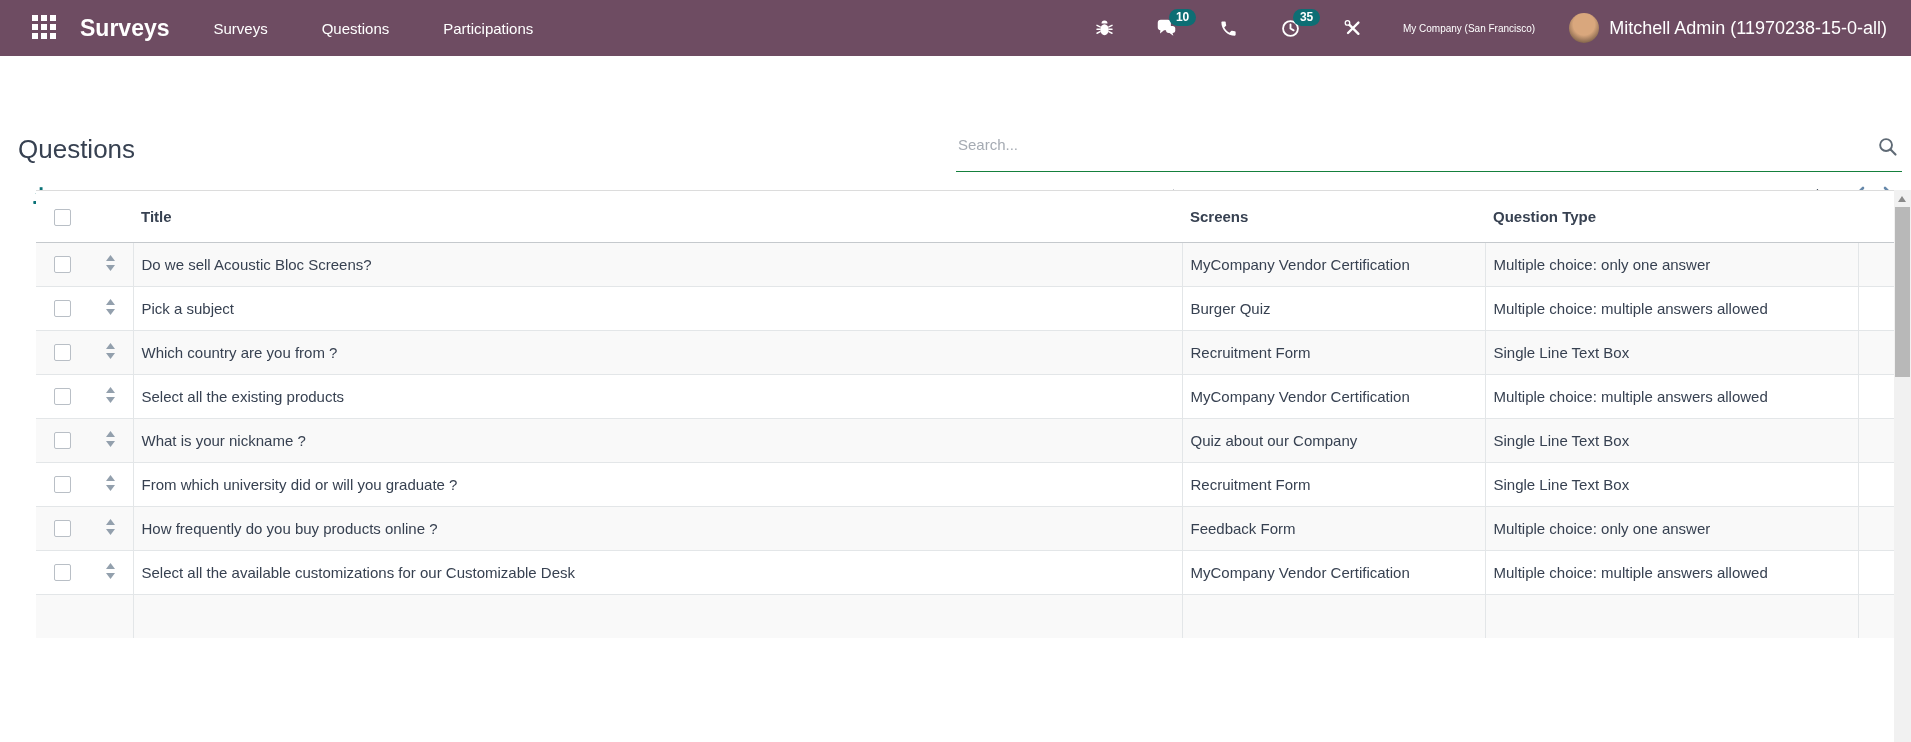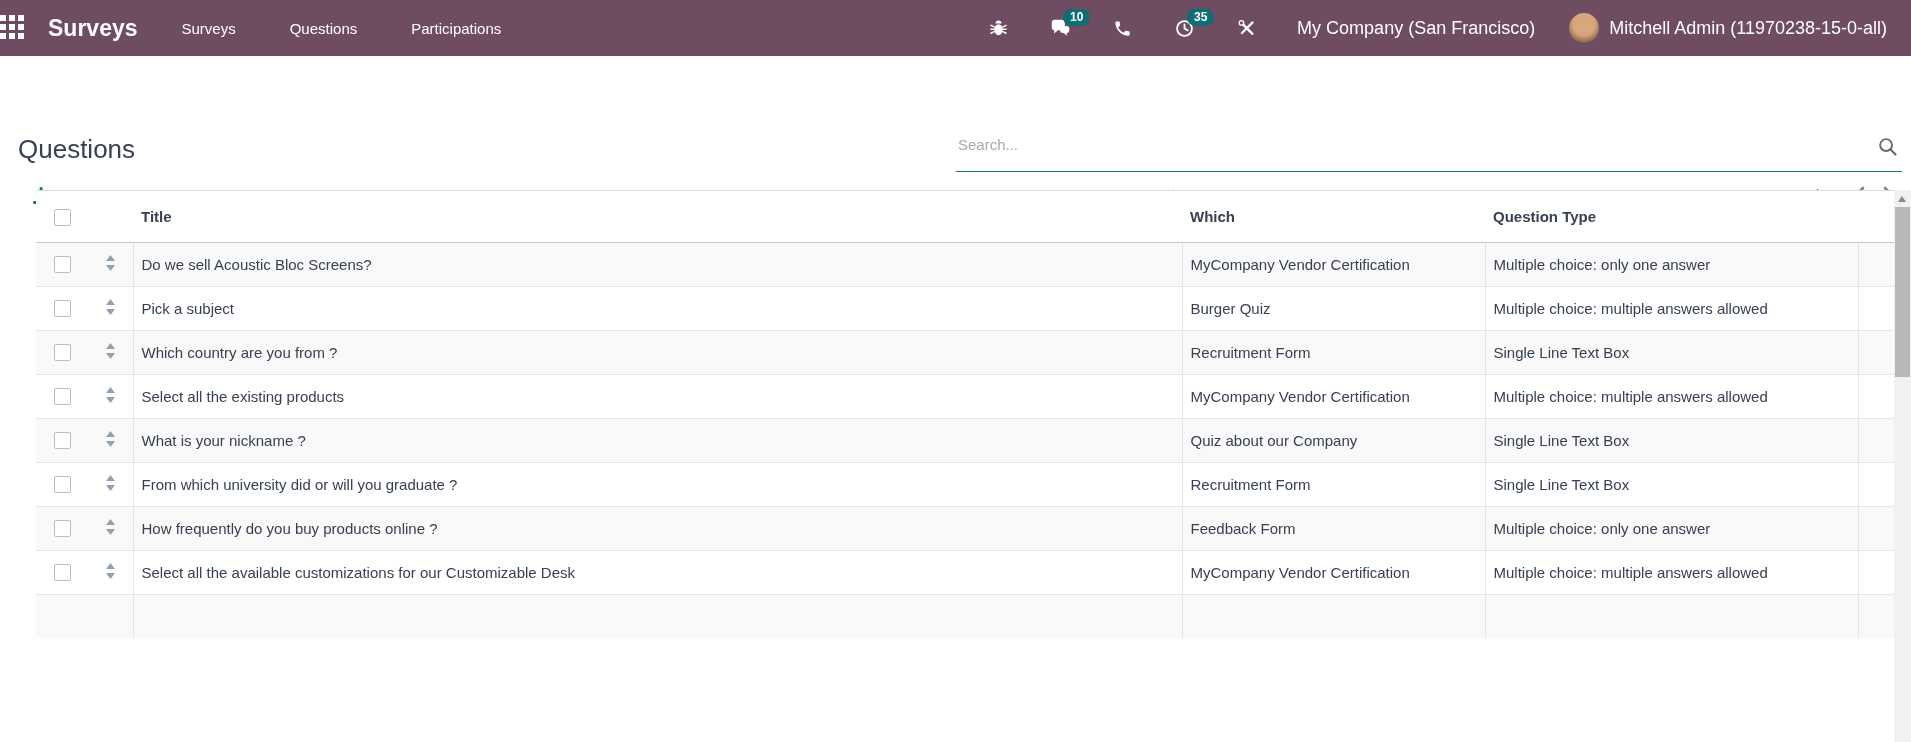--- a/index.html
+++ b/index.html
@@ -10,37 +10,37 @@
     background:#fff;
     color:#374151;
   }
 
   
   .navbar {
     position:absolute; top:0; left:0; width:1911px; height:56px;
     background:#6e4c62; color:#fff;
     display:flex; align-items:center;
   }
-  .nav-left { display:flex; align-items:center; padding-left:0; }
+  .nav-left { display:flex; align-items:center; padding-left:32px; }
   .apps-grid { width:26px; height:26px; display:grid;
     grid-template-columns:repeat(3,6px); grid-template-rows:repeat(3,6px);
     gap:3px; cursor:pointer; }
   .apps-grid span { background:#fff; width:6px; height:6px; }
   .brand { font-size:23px; font-weight:bold; margin-left:22px; cursor:pointer; }
   .nav-menu { display:flex; margin-left:42px; gap:50px; font-size:15px; }
   .nav-menu .item { cursor:pointer; padding:4px 2px; }
 
   .nav-right { margin-left:auto; display:flex; align-items:center; padding-right:24px; }
   .systray-icon { position:relative; margin-left:42px; display:flex; align-items:flex-start; cursor:pointer; }
   .sys-badge {
     position:absolute; top:-9px; left:13px;
     background:#0d6e74; color:#fff; font-size:12px; font-weight:bold;
     border-radius:10px; padding:1.5px 7px; line-height:14px;
   }
-  .company { margin-left:40px; font-size:18px; cursor:pointer; white-space:nowrap; }
+  .company { margin-left:40px; font-size:10px; cursor:pointer; white-space:nowrap; }
   .avatar {
     margin-left:34px; width:30px; height:30px; border-radius:50%;
     background: radial-gradient(circle at 50% 38%, #d9a77d 0 45%, #8a6a50 75%, #5a4436 100%);
     cursor:pointer; flex:none;
   }
   .username { margin-left:10px; font-size:18px; cursor:pointer; white-space:nowrap; }
 
   
   .control { position:absolute; top:56px; left:0; width:1911px; height:134px; background:#fff; }
   .page-title { position:absolute; left:18px; top:78px; font-size:26px; font-weight:400; color:#374151; }
@@ -231,21 +231,21 @@
         <col style="width:1049px">
       <col style="width:303px">
         <col style="width:373px">
         <col style="width:72px">
     </colgroup>
     <thead>
       <tr>
         <th class="c-check"><span class="cb"></span></th>
         <th class="c-handle"></th>
         <th>Title</th>
-        <th>Which</th>
+        <th>Screens</th>
         <th>Question Type</th>
         <th class="c-extra">
           <svg viewBox="0 0 4 16" width="4" height="16">
             <rect x="0.5" y="0" width="3" height="3.4" fill="#374151"></rect>
             <rect x="0.5" y="6.3" width="3" height="3.4" fill="#374151"></rect>
             <rect x="0.5" y="12.6" width="3" height="3.4" fill="#374151"></rect>
           </svg>
         </th>
       </tr>
     </thead>

